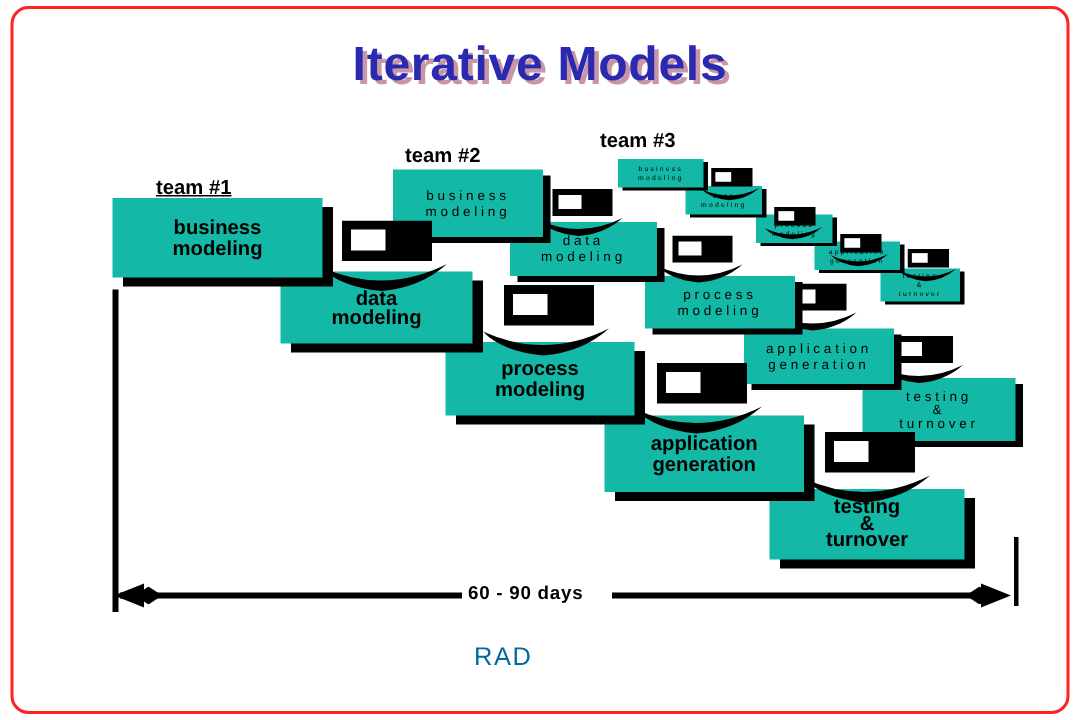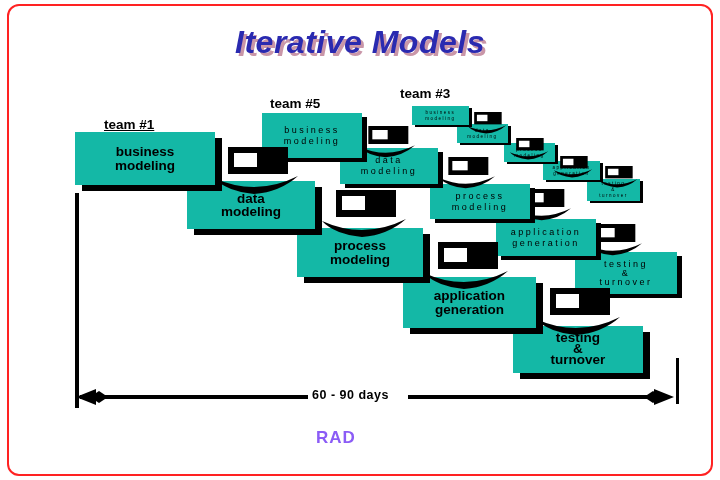--- a/index.html
+++ b/index.html
@@ -7,21 +7,21 @@
     position:relative;width:720px;height:480px;background:#ffffff;
     font-family:"Liberation Sans",sans-serif;overflow:hidden;
   }
   .frame{
     position:absolute;left:7px;right:7px;top:4px;bottom:4px;
     border:2.5px solid #ff2222;border-radius:12px;pointer-events:none;
   }
   .title{
     position:absolute;top:26px;left:0;width:100%;text-align:center;
     font-size:32px;font-weight:bold;color:#2a2ab0;line-height:1;
-    text-shadow:3px 3px 0 #c996a8;letter-spacing:0.5px;font-style:italic;
+    text-shadow:3px 3px 0 #c996a8;letter-spacing:0.5px;
   }
   .team-label{
     position:absolute;font-size:13.5px;font-weight:bold;color:#000;white-space:nowrap;
   }
   .box{
     position:absolute;background:#14b8a6;color:#000;
     display:flex;align-items:center;justify-content:center;
     text-align:center;white-space:pre-line;
   }
   .t1{font-weight:bold;font-size:13.5px;line-height:1.0;box-shadow:7px 6px 0 #000;}
@@ -44,42 +44,42 @@
   .diamond{
     position:absolute;width:18px;height:12px;background:#000;
     clip-path:polygon(0 50%,50% 0,100% 50%,50% 100%);
   }
   .duration{
     position:absolute;left:312px;top:388px;width:92px;
     font-size:12.5px;font-weight:bold;letter-spacing:0.5px;color:#000;
   }
   .rad{
     position:absolute;left:316px;top:428px;
-    font-size:17px;font-weight:bold;letter-spacing:1px;color:#8b5cf6;
+    font-size:17px;font-weight:normal;letter-spacing:1px;color:#0369a1;
   }
 </style>
 </head>
 <body>
 
 <div id="slide">
 
   <svg width="0" height="0" style="position:absolute">
     <defs>
       <g id="ws-glyph">
         <rect x="14" y="0" width="60" height="27" fill="#000"></rect>
         <rect x="20" y="6" width="23" height="14" fill="#fff"></rect>
         <path d="M0 31 Q 42 50 84 29 Q 66 45 40 47 Q 12 44 0 31 Z" fill="#000"></path>
       </g>
     </defs>
   </svg>
 
   <div class="title">Iterative Models</div>
 
   <div class="team-label" style="left:104px;top:117px;text-decoration:underline;">team #1</div>
-  <div class="team-label" style="left:270px;top:96px;">team #5</div>
+  <div class="team-label" style="left:270px;top:96px;">team #2</div>
   <div class="team-label" style="left:400px;top:86px;">team #3</div>
 
   <div class="vline" style="left:75px;top:193px;width:4px;height:215px;"></div>
   <div class="vline" style="left:676px;top:358px;width:3px;height:46px;"></div>
 
   <div class="box t3" style="left:587px;top:179px;width:53px;height:22px;">testing
 &amp;
 turnover</div>
   <svg class="ws" viewBox="0 0 84 48" style="left:597px;top:166px;width:42px;height:22px;">
       <use href="#ws-glyph"></use>

